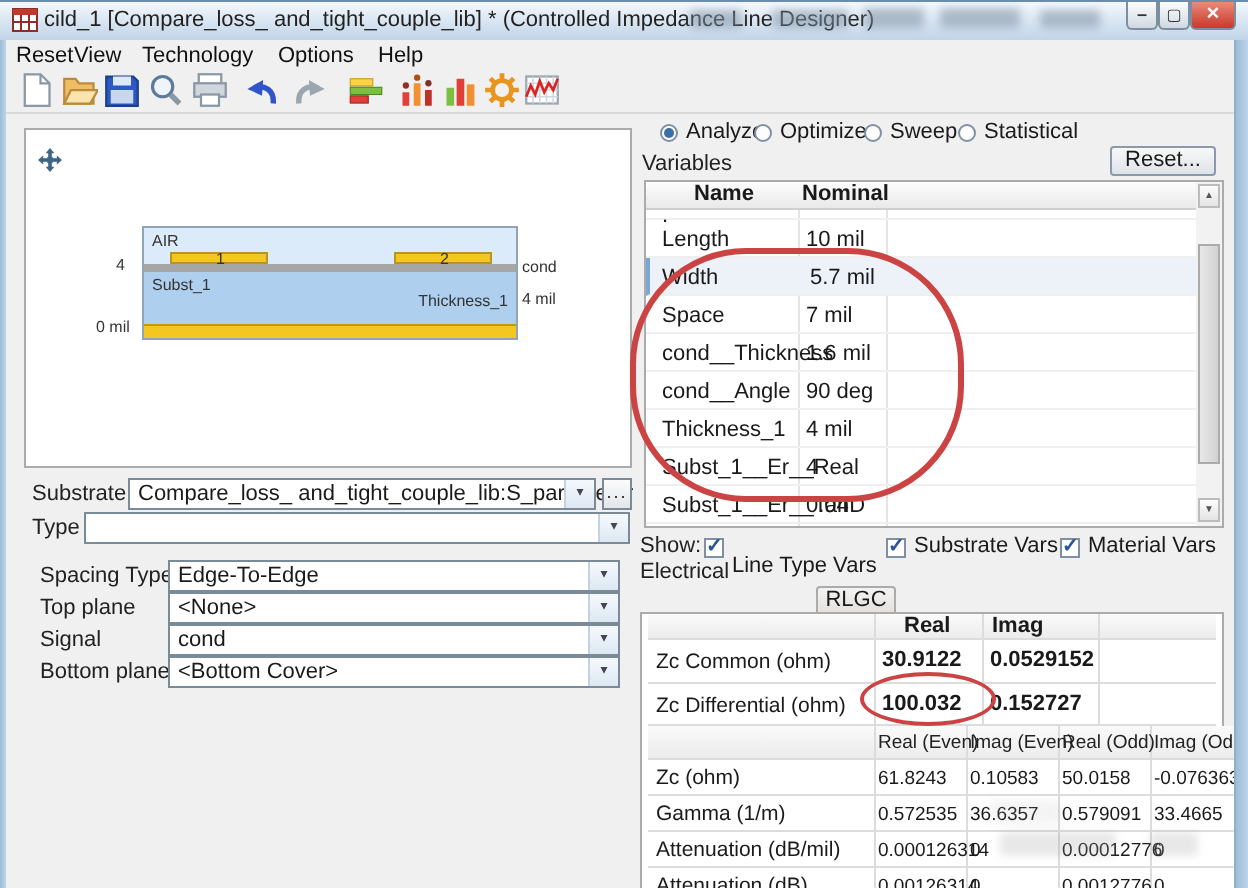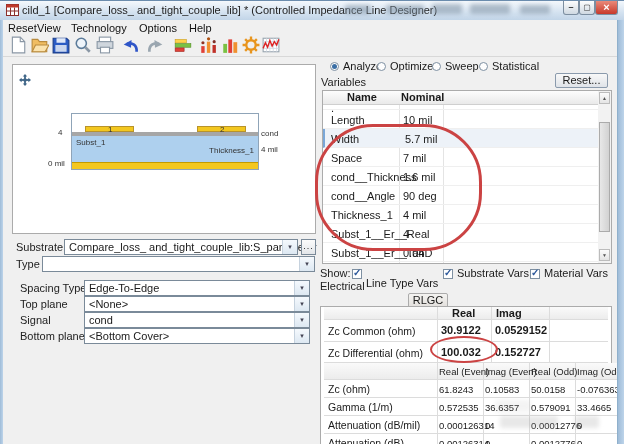--- a/index.html
+++ b/index.html
@@ -195,20 +195,23 @@
       <polygon points="6,0 8.2,2.6 3.8,2.6"></polygon>
           <polygon points="6,12 8.2,9.4 3.8,9.4"></polygon>
       <polygon points="0,6 2.6,3.8 2.6,8.2"></polygon>
           <polygon points="12,6 9.4,3.8 9.4,8.2"></polygon>
       <rect x="4.6" y="4.6" width="2.8" height="2.8"></rect>
         </g>
     </svg>
   </div>
 
   <div class="abs" style="left:71px;top:112px;width:186px;height:55px;border:1px solid #8fa4b8;box-sizing:content-box">
+    <div class="abs" style="left:0;top:0;width:186px;height:18px;background:#dcebfa">
+      <span class="dlabel" style="left:4px;top:2px">AIR</span>
+    </div>
     <div class="abs" style="left:0;top:18px;width:186px;height:4px;background:#a6a6a6"></div>
     <div class="abs" style="left:0;top:22px;width:186px;height:26px;background:#aed0ee">
       <span class="dlabel" style="left:4px;top:2px">Subst_1</span>
       <span class="dlabel" style="right:4px;top:10px">Thickness_1</span>
     </div>
     <div class="abs" style="left:0;top:48px;width:186px;height:7px;background:#f3c71f;border-top:1px solid #c29a00;box-sizing:border-box"></div>
     <div class="abs" style="left:13px;top:12px;width:49px;height:6px;background:#f3c71f;border:1px solid #b8932a;box-sizing:border-box;text-align:center">
       <span class="dlabel" style="left:22px;top:-2px">1</span>
     </div>
     <div class="abs" style="left:125px;top:12px;width:49px;height:6px;background:#f3c71f;border:1px solid #b8932a;box-sizing:border-box">

